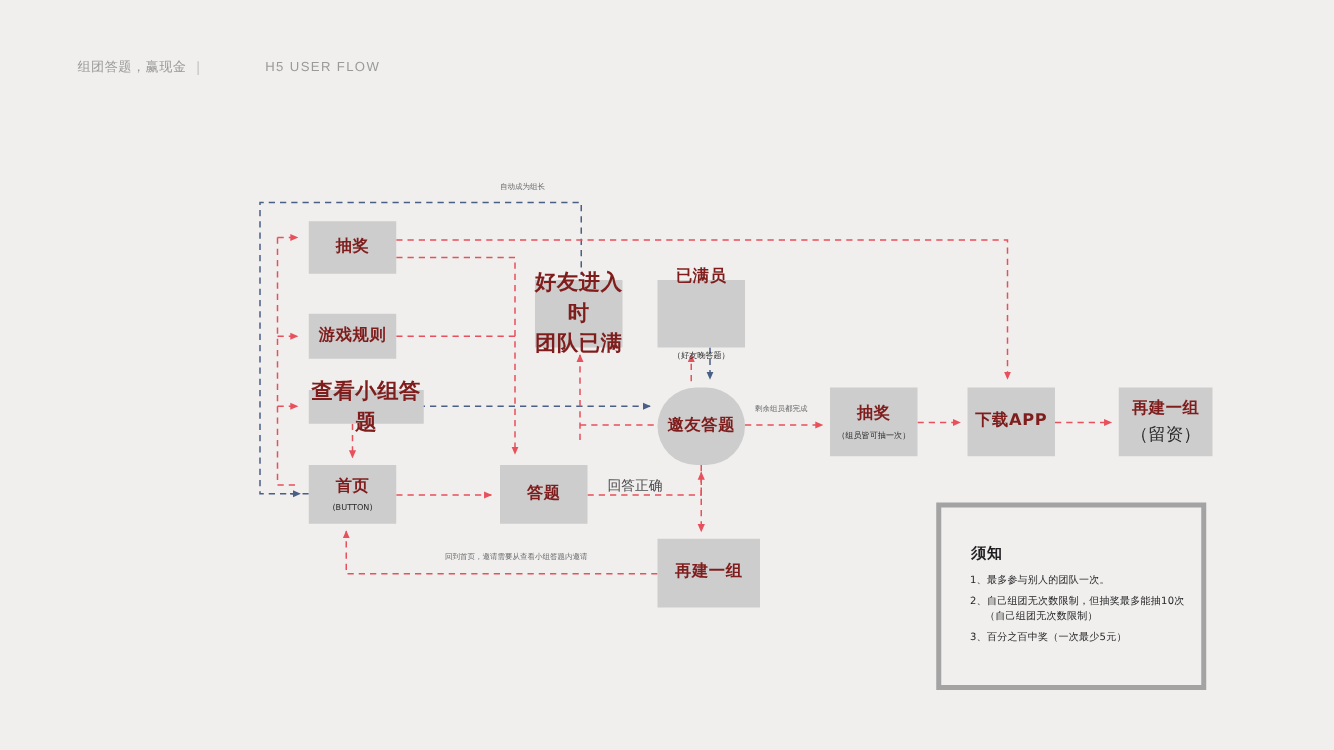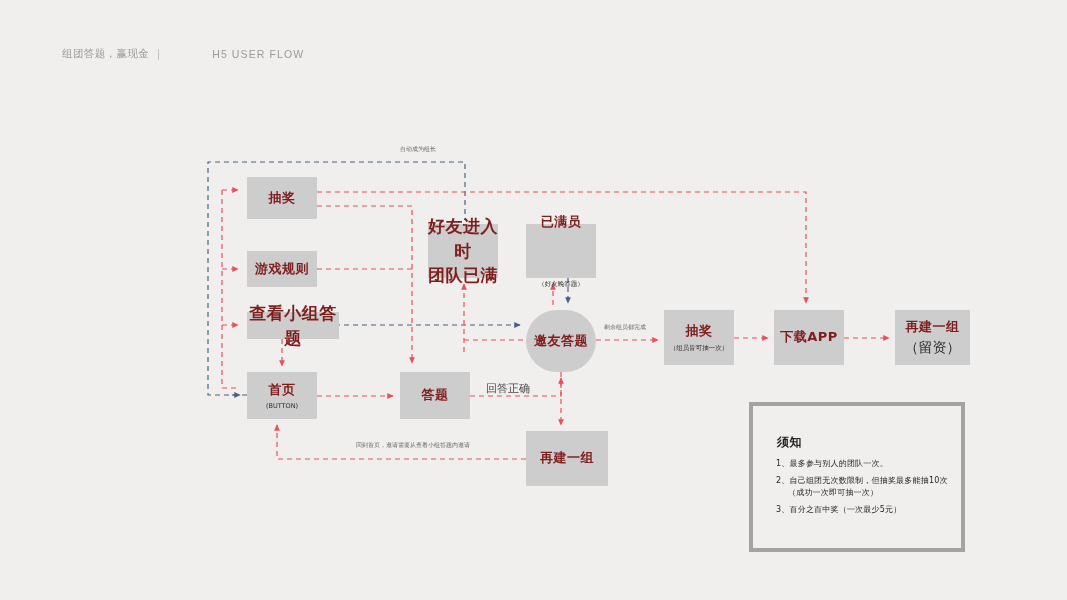--- a/index.html
+++ b/index.html
@@ -156,16 +156,16 @@
     <div class="elabel xs" style="left: 400px; top: 145px;">自动成为组长</div>
     <div class="elabel xs" style="left: 604px; top: 323px;">剩余组员都完成</div>
     <div class="elabel" style="left: 486px; top: 381px;">回答正确</div>
     <div class="elabel xs" style="left: 356px; top: 441px;">回到首页，邀请需要从查看小组答题内邀请</div>
   </div>
 
 <div class="notice">
   <h3>须知</h3>
   <div class="n-list" id="notice-list">
       <div class="n-item"><span>1、</span><span>最多参与别人的团队一次。</span></div>
-      <div class="n-item"><span>2、</span><span>自己组团无次数限制，但抽奖最多能抽10次</span><span class="cont">（成功一次即可抽一次）</span></div>
+      <div class="n-item"><span>2、</span><span>自己组团无次数限制，但抽奖最多能抽10次</span><span class="cont">（自己组团无次数限制）</span></div>
       <div class="n-item"><span>3、</span><span>百分之百中奖（一次最少5元）</span></div>
     </div>
 </div>
 
 </body></html>

